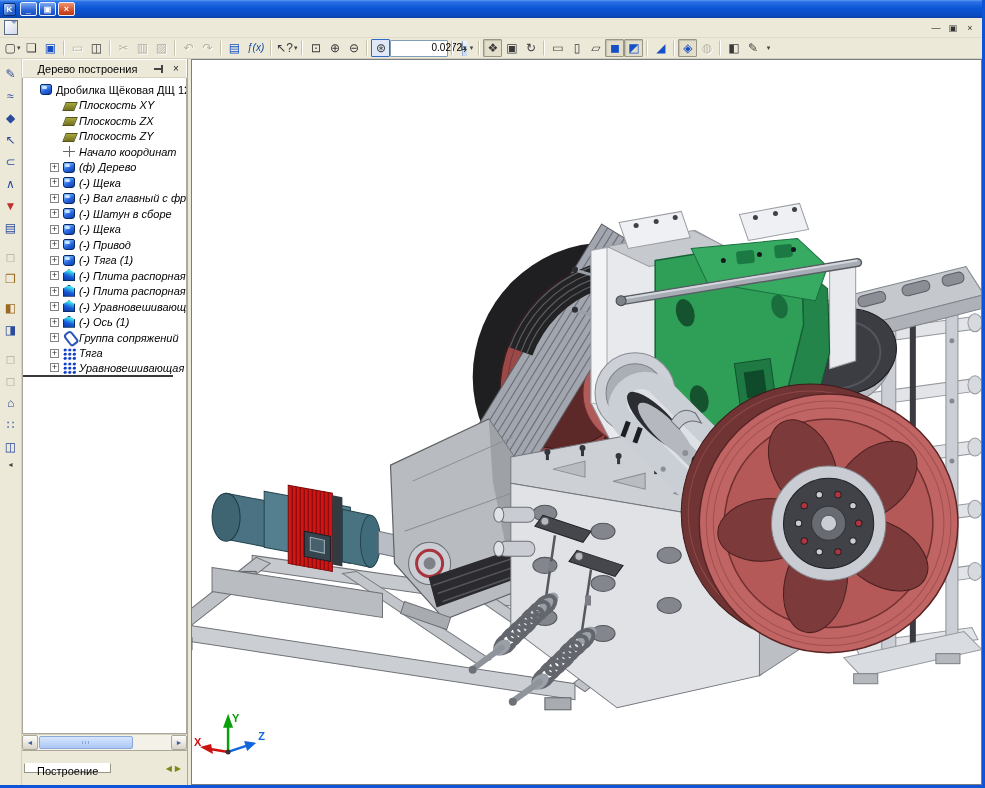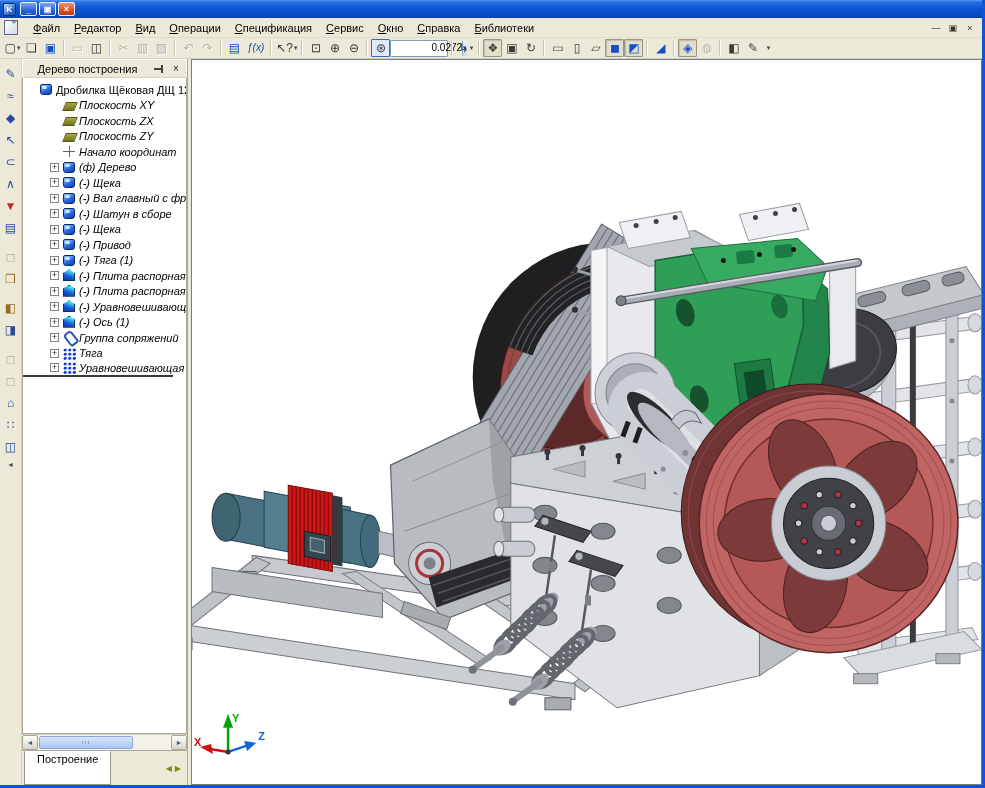--- a/index.html
+++ b/index.html
@@ -87,21 +87,21 @@
   .ticon[data-icon="mates"]::before{content:"";position:absolute;left:4px;top:0;width:6px;height:11px;border:2px solid #2a52b8;border-radius:4px 4px 3px 3px;transform:rotate(-38deg);}
   .ticon[data-icon="dots"]::before{content:"";position:absolute;left:1px;top:1px;width:13px;height:12px;
     background-image:radial-gradient(circle 1.5px at 2px 2px,#0a3ac8 1.4px,transparent 1.7px);background-size:4.6px 4.2px;}
   .hscroll{height:16px;flex:none;display:flex;background:#f4f2e8;border-top:1px solid #d4d0bc;}
   .sbtn{width:16px;height:100%;flex:none;background:linear-gradient(180deg,#fdfdfb,#d8d4c8);border:1px solid #aca899;border-radius:2px;
     font-size:7px;color:#3a5fa0;display:flex;align-items:center;justify-content:center;}
   .strack{flex:1;position:relative;margin:0 1px;}
   .sthumb{position:absolute;left:0;top:1px;bottom:1px;width:72%;background:linear-gradient(180deg,#d8e6fd,#aac6f4);border:1px solid #8aa8dc;border-radius:2px;}
   .sthumb::after{content:"";position:absolute;left:50%;top:4px;bottom:4px;width:8px;transform:translateX(-50%);
     background:repeating-linear-gradient(90deg,#8aa8dc 0 1px,transparent 1px 3px);}
-  .tabrow{height:35px;flex:none;display:flex;align-items:stretch;background:#ece9d8;border-top:1px solid #aca899;padding:0 2px;}
+  .tabrow{height:35px;flex:none;display:flex;align-items:stretch;background:#ece9d8;border-top:1px solid #aca899;padding:12px 2px;}
   .tab{background:#fff;border:1px solid #9a9686;border-top:1px solid #fff;font-size:11px;padding:1px 12px 0 12px;color:#000;}
   .tab-spacer{flex:1;}
   .tab-arrows{display:flex;align-items:center;gap:3px;padding-right:4px;font-size:8px;color:#7a8a1a;}
   
   .splitter{width:3px;flex:none;background:#ece9d8;}
   .viewport{flex:1;position:relative;background:#fff;border:1px solid #7a7d82;overflow:hidden;}
   .viewport svg{position:absolute;left:0;top:0;width:100%;height:100%;}
   text.ax{font-family:"Liberation Sans",sans-serif;font-size:11px;font-weight:bold;}
 </style>
 </head>
@@ -120,32 +120,20 @@
           <span>▣</span>
         </div>
         <div class="tbtn close" class2="close-button">
           <span>×</span>
         </div>
       </div>
   </div>
 
   <div class="menubar">
     <div class="doc-icon"></div>
-    <div style="display:flex">
-
-    <span class="menu-item">Файл</span>
-        <span class="menu-item">Редактор</span>
-        <span class="menu-item">Вид</span>
-        <span class="menu-item">Операции</span>
-        <span class="menu-item">Спецификация</span>
-        <span class="menu-item">Сервис</span>
-        <span class="menu-item">Окно</span>
-        <span class="menu-item">Справка</span>
-        <span class="menu-item">Библиотеки</span>
-      </div>
     <div class="menu-spacer"></div>
     <div style="display:flex;gap:1px">
 
     <span class="mbtn">—</span>
         <span class="mbtn">▣</span>
         <span class="mbtn">×</span>
       </div>
   </div>
 
   <div class="toolbar">

